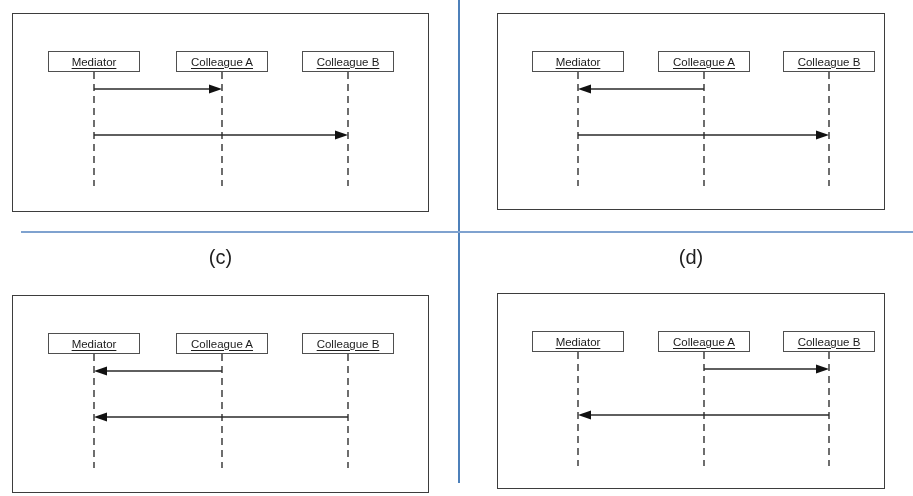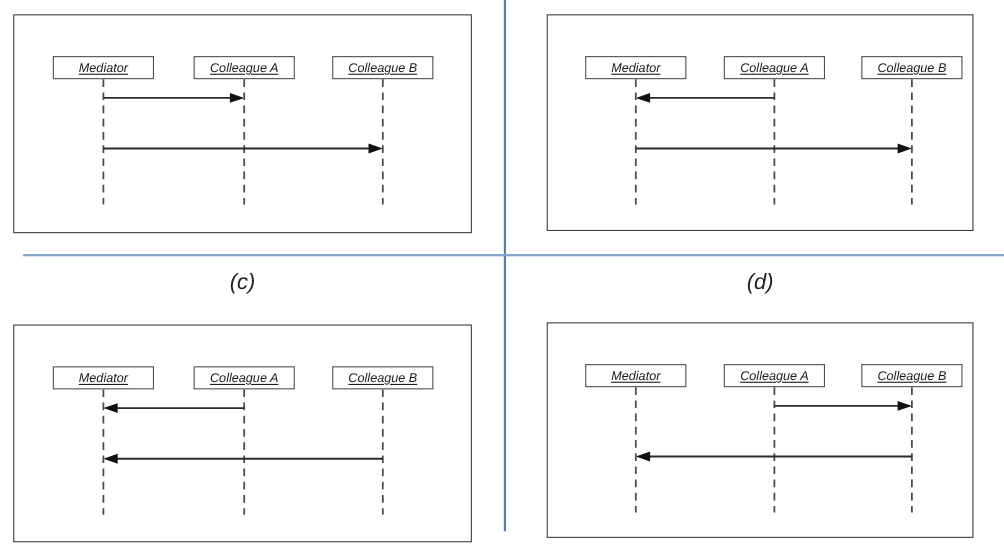--- a/index.html
+++ b/index.html
@@ -7,21 +7,20 @@
     padding: 0;
     background: #ffffff;
     font-family: "Liberation Sans", sans-serif;
   }
   #stage {
     position: relative;
     width: 913px;
     height: 496px;
     background: #ffffff;
     overflow: hidden;
-    font-style: italic;
   }
   .divider-v {
     position: absolute;
     left: 458px;
     top: 0;
     width: 2px;
     height: 483px;
   }
   .divider-h {
     position: absolute;

